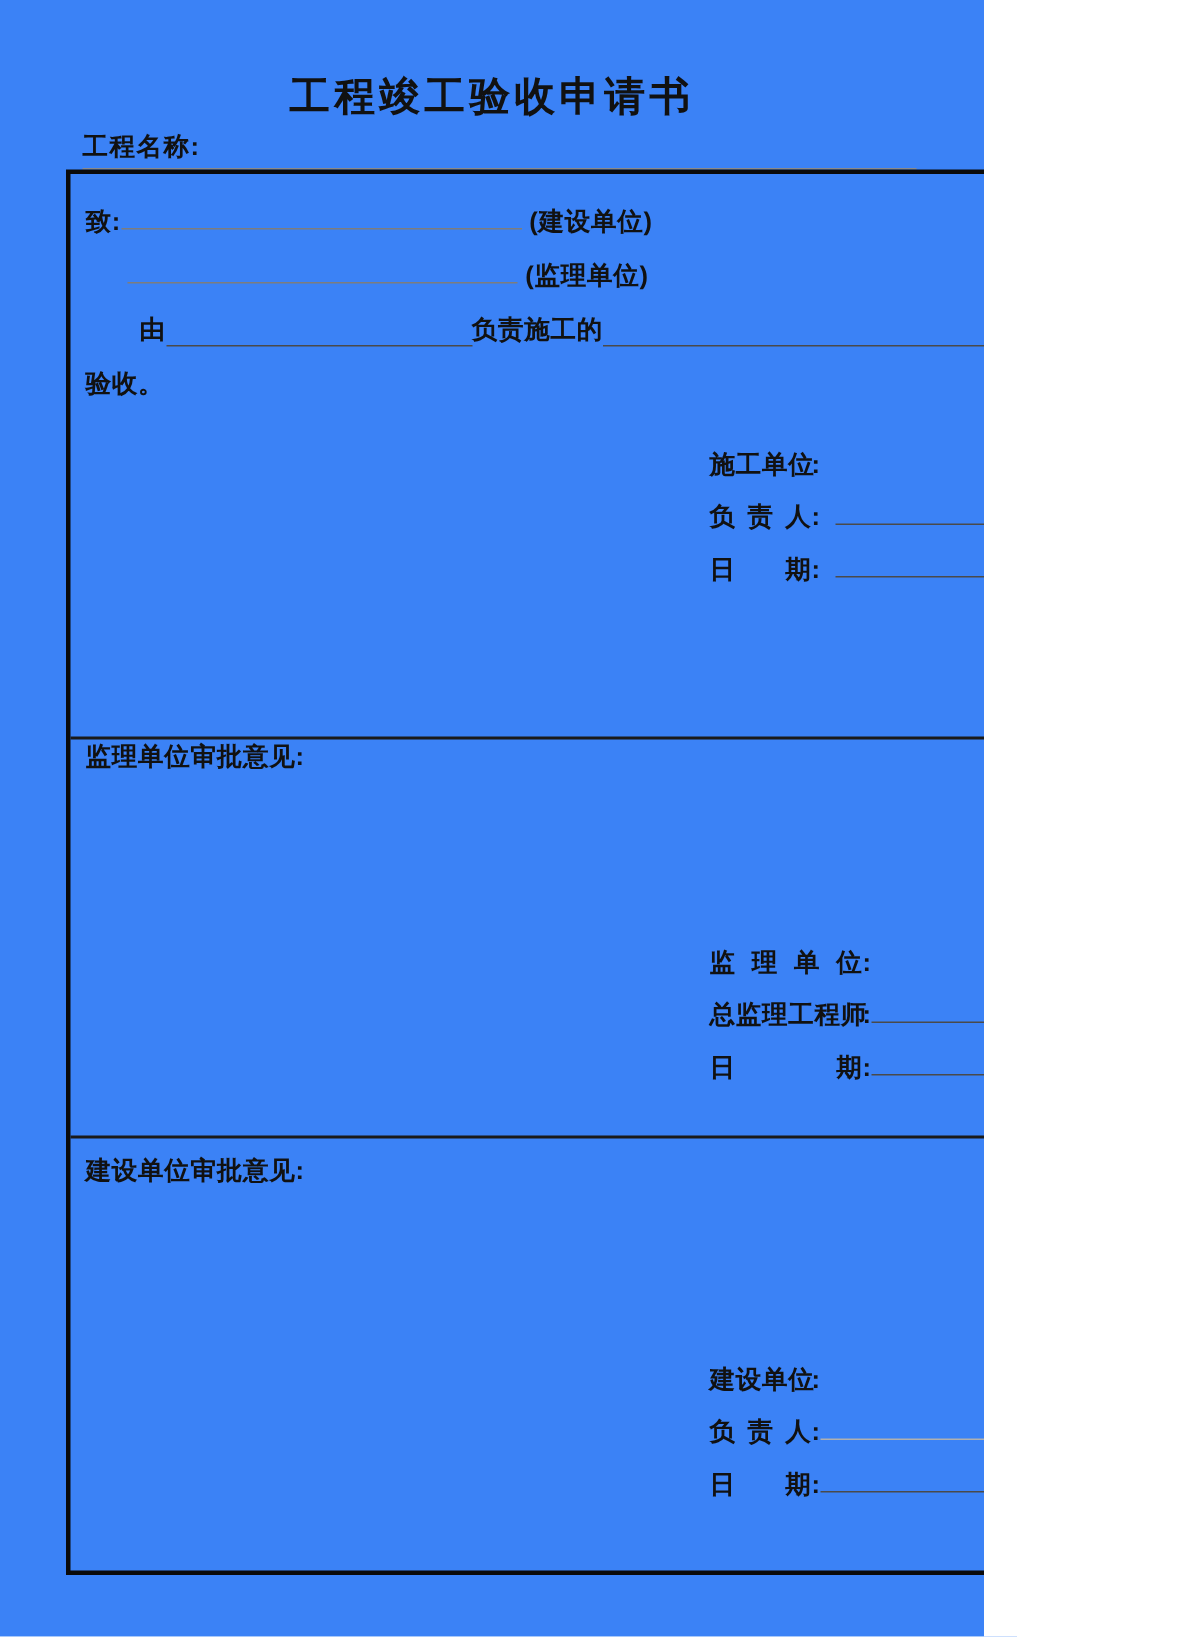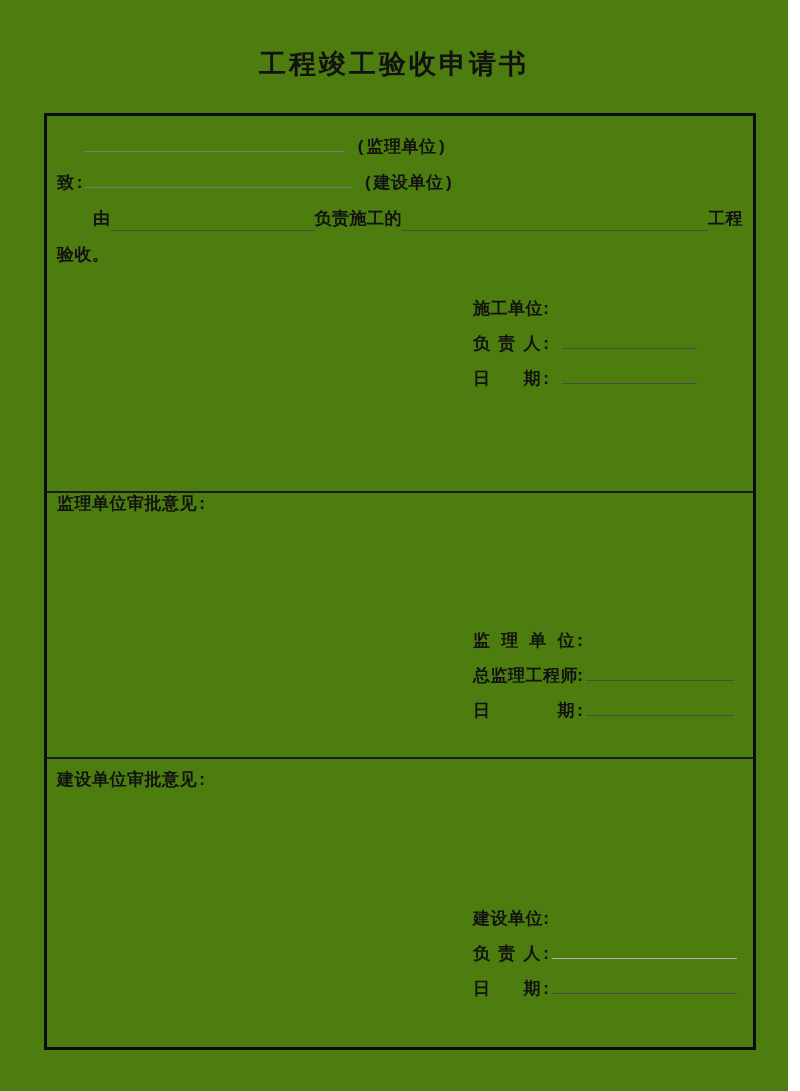--- a/index.html
+++ b/index.html
@@ -1,21 +1,21 @@
 <!DOCTYPE html>
 <html><head>
 <meta charset="utf-8">
 <style>
   html,body { margin:0; padding:0; background:#ffffff; }
   .page {
     position:relative;
-    width:788px; height:1091px;
-    background:#4d7c0f;
+    width:656px; height:1091px;
+    background:#3b82f6;
     color:#111;
-    font-family:Liberation Mono, monospace;
+    font-family:Liberation Sans, sans-serif;
     font-weight:bold;
     overflow:hidden;
   }
   .title {
     position:absolute; top:46px; left:0; right:0;
     text-align:center;
     font-size:27px; font-weight:bold; letter-spacing:3px;
     margin:0;
   }
   .project-row {
@@ -79,31 +79,35 @@
   .sig2 { margin-top:107px; }
   .sig3 { margin-top:109px; }
 </style>
 </head>
 <body>
 
 <div class="page">
 
   <h1 class="title">工程竣工验收申请书</h1>
 
+  <div class="project-row">
+    <span>工程名称:</span>
+    <span></span>
+  </div>
 
   <div class="form-box">
 
     <div class="sec sec1">
+      <div class="fline">
+        <span>致:</span><span class="blank gray w267"></span>
+        <span>(建设单位)</span>
+      </div>
       <div class="fline indent28">
         <span class="blank gray w260"></span>
         <span>(监理单位)</span>
-      </div>
-      <div class="fline">
-        <span>致:</span><span class="blank gray w267"></span>
-        <span>(建设单位)</span>
       </div>
       <div class="by-line">
         <span>由</span>
         <span class="fill g2"></span>
         <span>负责施工的</span>
         <span class="fill g3"></span>
         <span>工程</span>
       </div>
       <div class="para2">验收。</div>
 

